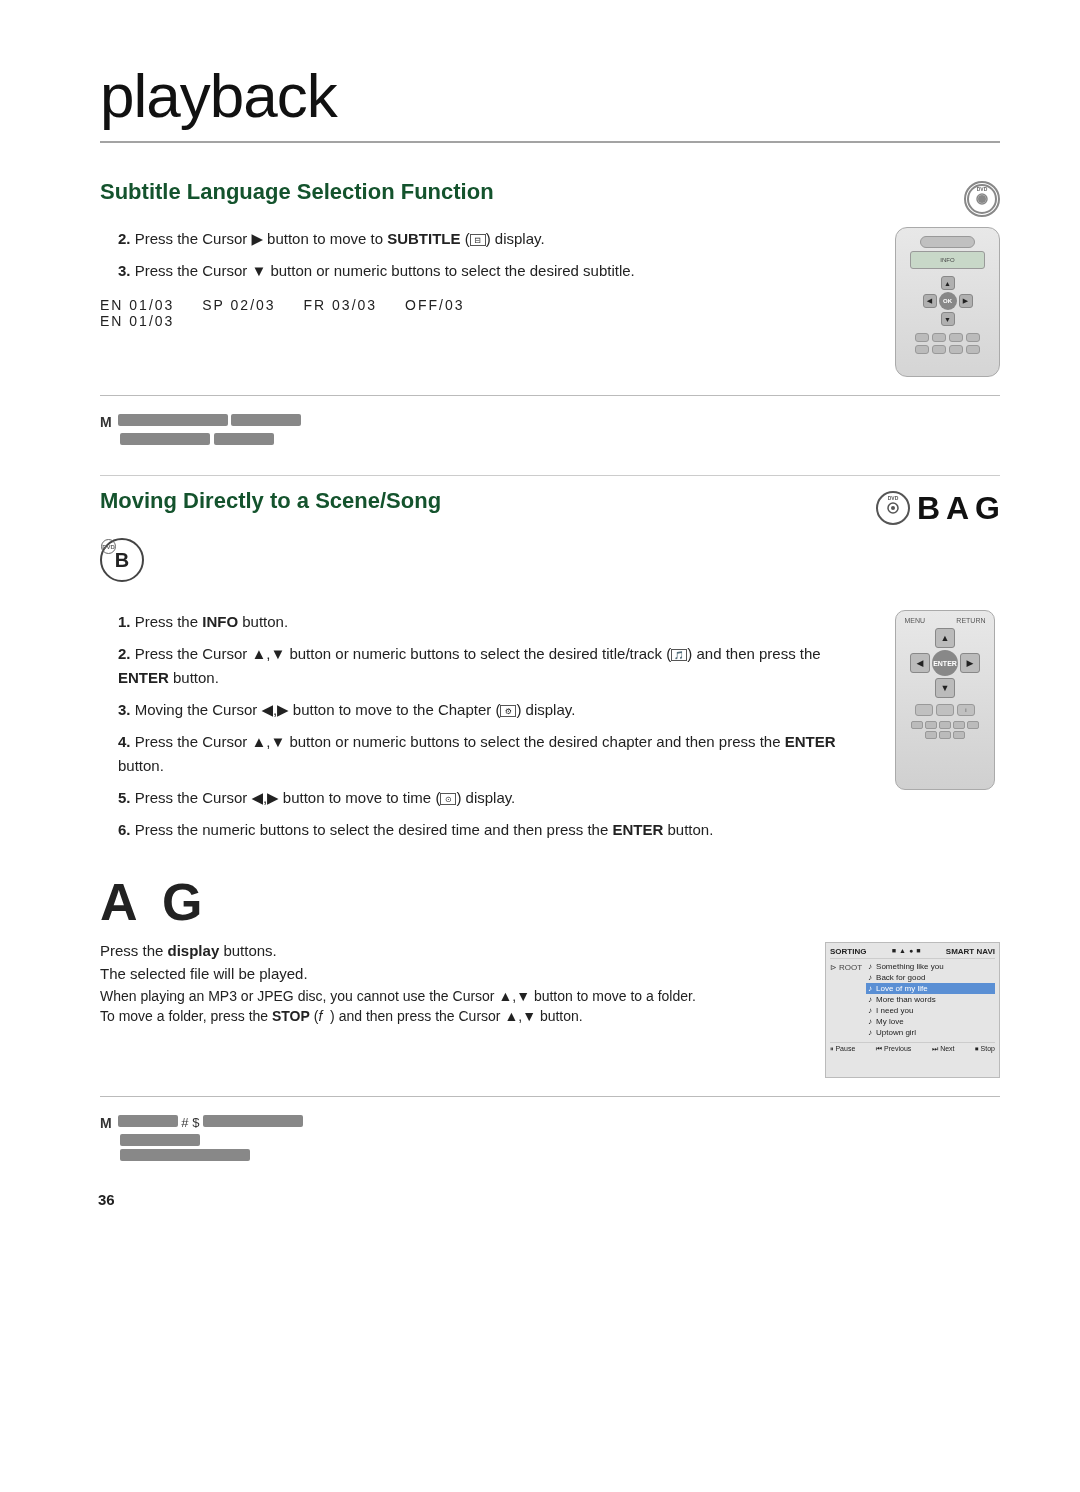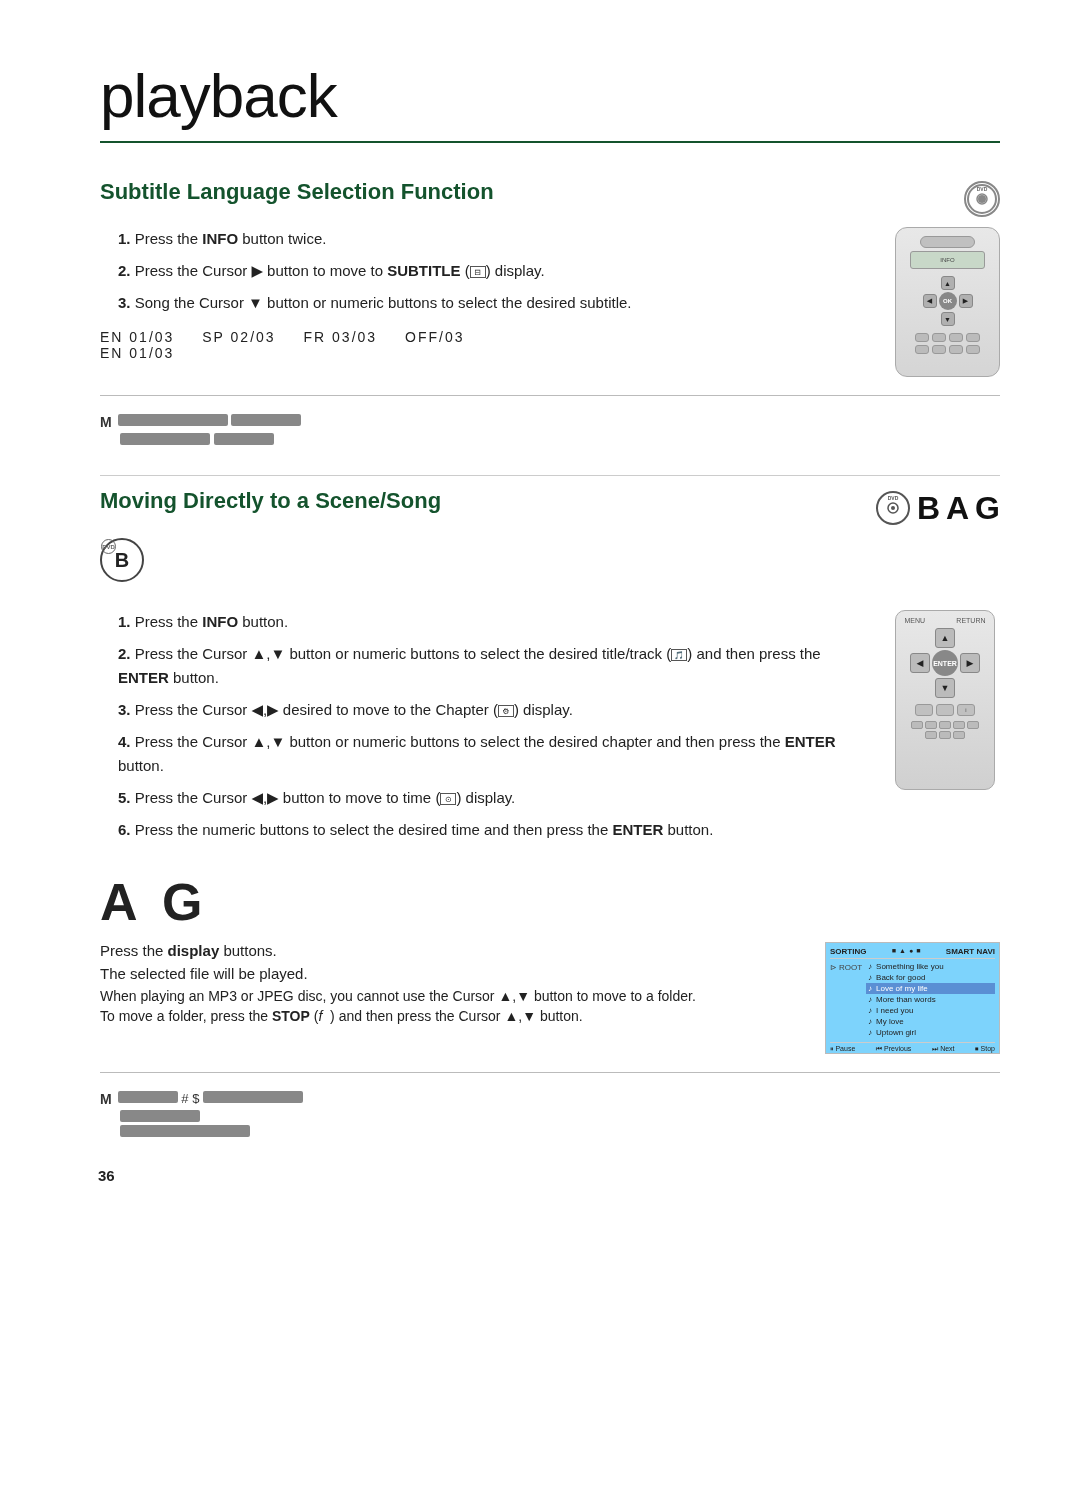--- a/index.html
+++ b/index.html
@@ -14,21 +14,21 @@
     .page {
       padding: 60px 80px 60px 100px;
       position: relative;
     }
     
     .page-title {
       font-size: 62px;
       font-weight: 300;
       letter-spacing: -1px;
       color: #111;
-      border-bottom: 2px solid #14532d;
+      border-bottom: 2px solid #a3a3a3;
       padding-bottom: 10px;
       margin-bottom: 36px;
     }
 
     
     .section-header {
       font-size: 22px;
       font-weight: bold;
       margin-bottom: 14px;
       color: #14532d;
@@ -186,23 +186,23 @@
       font-size: 52px;
       font-weight: bold;
       color: #222;
       margin: 20px 0 10px 0;
       letter-spacing: 6px;
     }
 
     
     .playlist-screen {
       width: 175px;
-      height: 112px;
+      height: 136px;
       border: 1px solid #bbb;
-      background: #7dd3fc;
+      background: #e5e5e5;
       font-size: 9px;
       padding: 4px;
       flex-shrink: 0;
     }
     .playlist-header {
       display: flex;
       justify-content: space-between;
       font-size: 8px;
       font-weight: bold;
       border-bottom: 1px solid #ccc;
@@ -366,30 +366,26 @@
             <text x="16" y="8" text-anchor="middle" font-size="5" fill="#666" font-weight="bold">DVD</text>
           </svg>
         </div>
       </div>
     </div>
 
     <div class="section-with-image">
       <div class="section-content">
         <ol class="steps" style="padding-left:0;">
           <li style="margin-bottom:8px;">
-            <span class="step-num">1.</span>
-            <span> Press the </span><span class="bold">INFO</span><span> button twice.</span>
-          </li>
-          <li style="margin-bottom:8px;">
             <span class="step-num">2.</span>
             <span> Press the Cursor ▶ button to move to </span><span class="bold">SUBTITLE</span><span> (</span><span class="small-icon-inline">⊟</span><span>) display.</span>
           </li>
           <li style="margin-bottom:8px;">
             <span class="step-num">3.</span>
-            <span> Song the Cursor ▼ button or numeric buttons to select the desired subtitle.</span>
+            <span> Press the Cursor ▼ button or numeric buttons to select the desired subtitle.</span>
           </li>
         </ol>
 
         <div class="subtitle-codes">
           <span>EN 01/03</span>
           <span>SP 02/03</span>
           <span>FR 03/03</span>
           <span>OFF/03</span>
           <br>
           <span>EN 01/03</span>
@@ -474,21 +470,21 @@
           <li style="margin-bottom:8px;">
             <span class="step-num">1.</span>
             <span> Press the </span><span class="bold">INFO</span><span> button.</span>
           </li>
           <li style="margin-bottom:8px;">
             <span class="step-num">2.</span>
             <span> Press the Cursor ▲,▼ button or numeric buttons to select the desired title/track (</span><span class="small-icon-inline">🎵</span><span>) and then press the </span><span class="bold">ENTER</span><span> button.</span>
           </li>
           <li style="margin-bottom:8px;">
             <span class="step-num">3.</span>
-            <span> Press the Cursor ◀,▶ desired to move to the Chapter (</span><span class="small-icon-inline">⚙</span><span>) display.</span>
+            <span> Moving the Cursor ◀,▶ button to move to the Chapter (</span><span class="small-icon-inline">⚙</span><span>) display.</span>
           </li>
           <li style="margin-bottom:8px;">
             <span class="step-num">4.</span>
             <span> Press the Cursor ▲,▼ button or numeric buttons to select the desired chapter and then press the </span><span class="bold">ENTER</span><span> button.</span>
           </li>
           <li style="margin-bottom:8px;">
             <span class="step-num">5.</span>
             <span> Press the Cursor ◀,▶ button to move to time (</span><span class="small-icon-inline">⊙</span><span>) display.</span>
           </li>
           <li style="margin-bottom:8px;">

